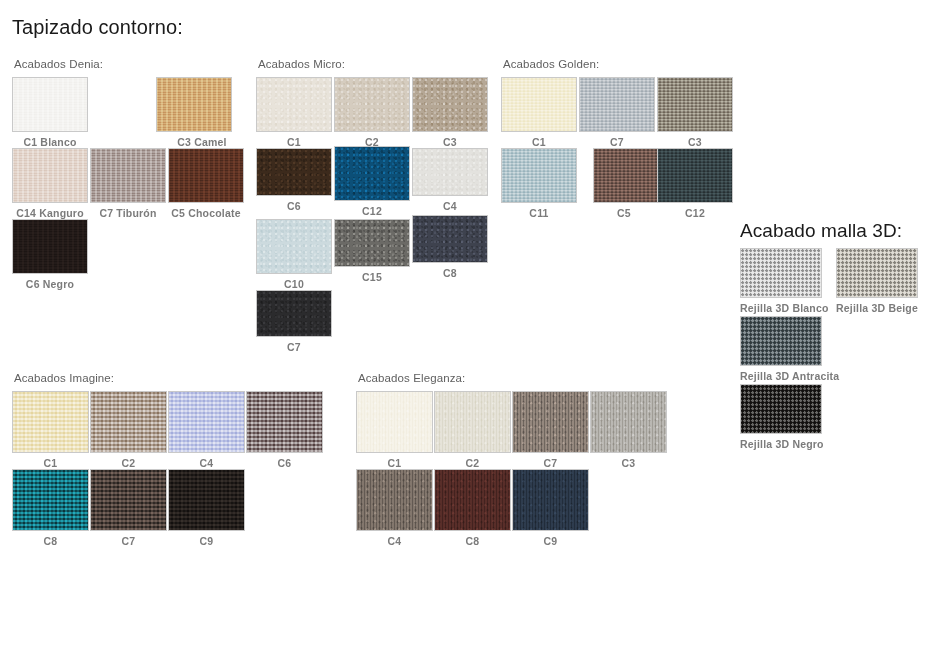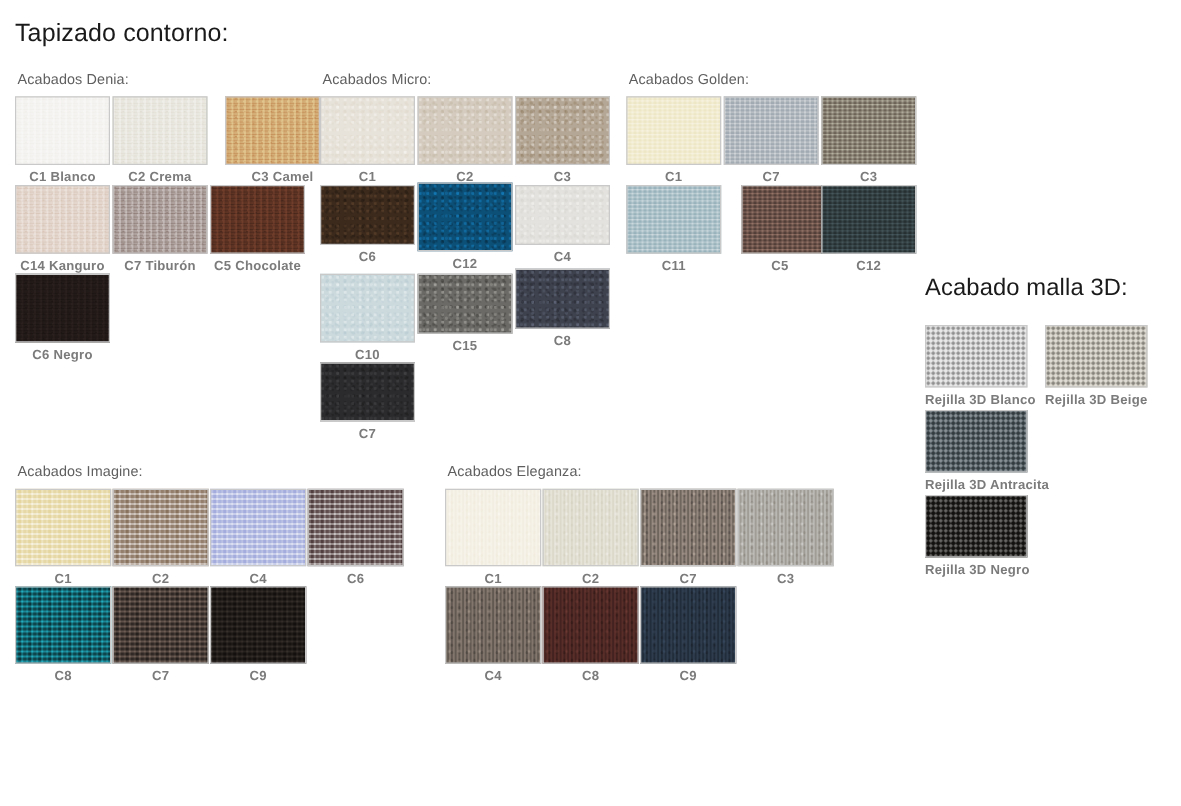--- a/index.html
+++ b/index.html
@@ -25,21 +25,21 @@
   .section-title {
     font-size: 11.5px;
     color: #5f5f5f;
     white-space: nowrap;
     margin: 0 0 7px 2px;
     letter-spacing: .1px;
   }
   .section-title.big {
     font-size: 19px;
     color: #1a1a1a;
-    margin-bottom: 18px;
+    margin-bottom: 6px;
     margin-left: 0;
   }
 
   .swatch-grid { position: relative; }
 
   .swatch-cell {
     position: absolute;
     text-align: center;
   }
   .swatch {
@@ -132,25 +132,21 @@
   <div class="page-title">Tapizado contorno:</div>
 
   <div id="sections-host">
       <div class="section" style="left: 12px; top: 58px;">
         <div class="section-title">Acabados Denia:</div>
         <div class="swatch-grid" style="height: 215px;">
           <div class="swatch-cell" style="left: 0px; top: 0px; width: 76px;">
             <div class="swatch tex-leather" style="width: 76px; height: 55px; background: rgb(242, 241, 238);"></div>
             <span class="swatch-label">C1 Blanco</span>
           </div>
-          <div class="swatch-cell" style="left: 78px; top: 0px; width: 76px;">
-            <div class="swatch tex-leather" style="width: 76px; height: 55px; background: rgb(228, 226, 216);"></div>
-            <span class="swatch-label">C2 Crema</span>
-          </div>
-          <div class="swatch-cell" style="left: 168px; top: 0px; width: 92px;">
+          <div class="swatch-cell" style="left: 144px; top: 0px; width: 92px;">
             <div class="swatch tex-leather" style="width: 76px; height: 55px; background: rgb(203, 154, 99);"></div>
             <span class="swatch-label">C3 Camel</span>
           </div>
           <div class="swatch-cell" style="left: 0px; top: 71px; width: 76px;">
             <div class="swatch tex-leather" style="width: 76px; height: 55px; background: rgb(221, 204, 192);"></div>
             <span class="swatch-label">C14 Kanguro</span>
           </div>
           <div class="swatch-cell" style="left: 78px; top: 71px; width: 76px;">
             <div class="swatch tex-leather" style="width: 76px; height: 55px; background: rgb(154, 138, 133);"></div>
             <span class="swatch-label">C7 Tiburón</span>

